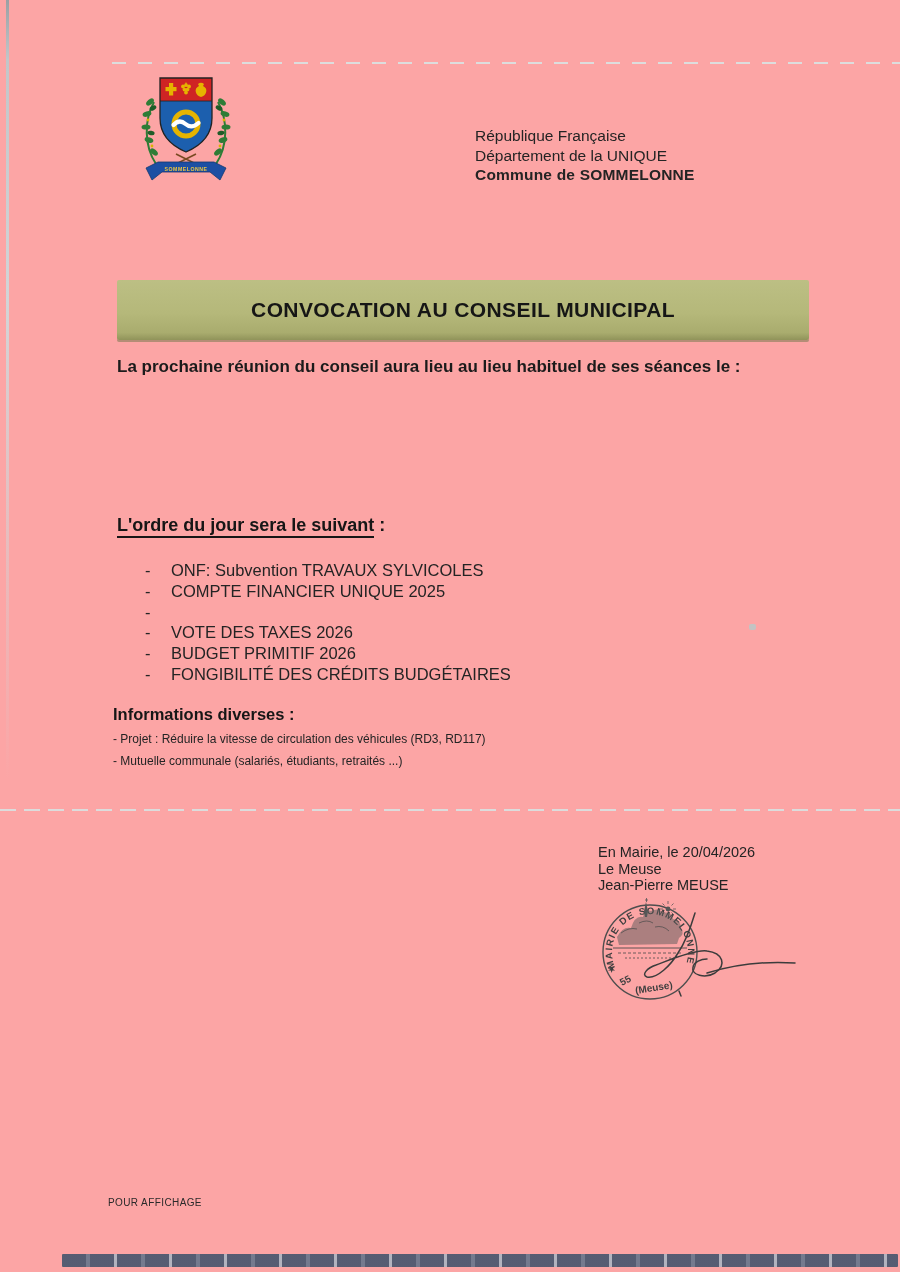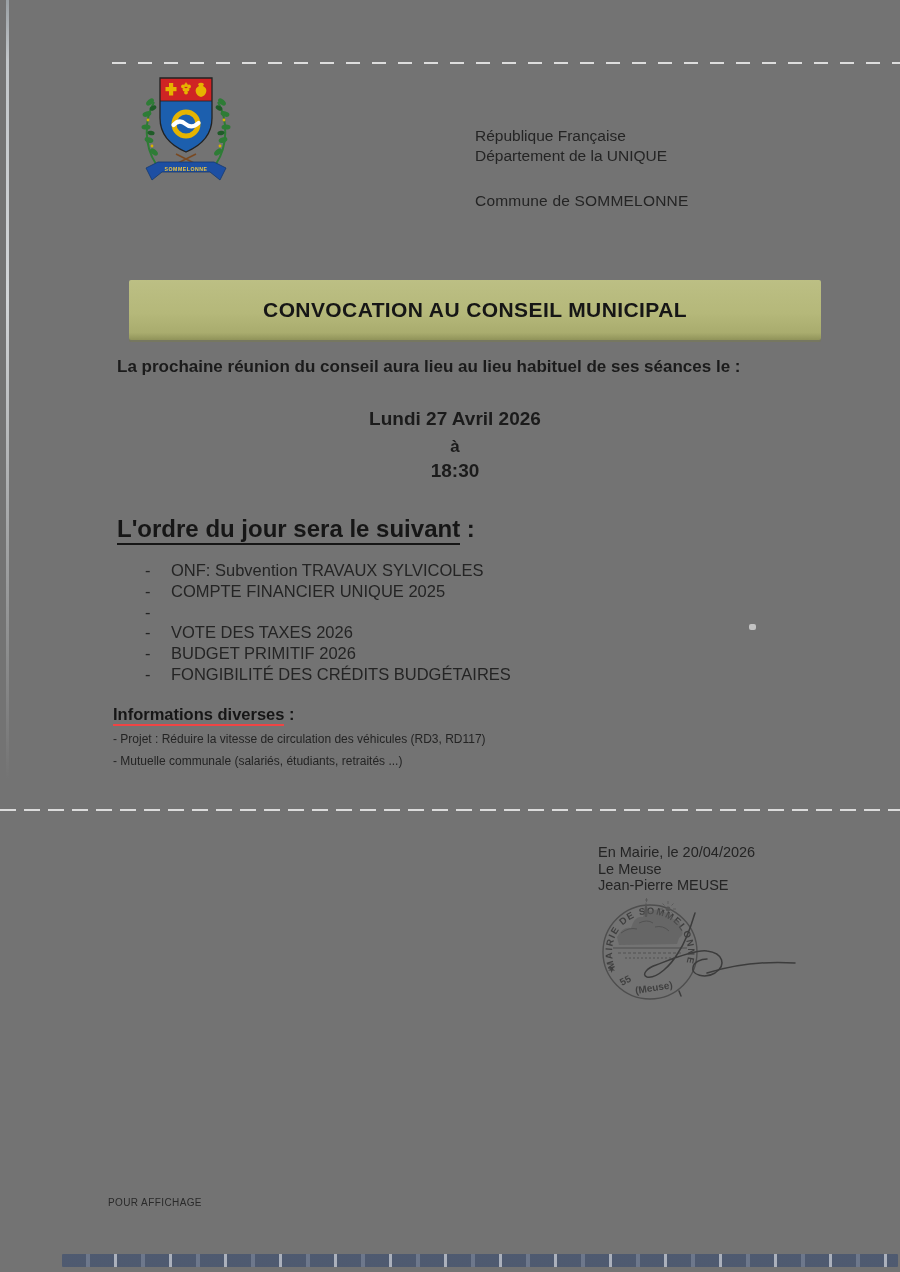--- a/index.html
+++ b/index.html
@@ -1,55 +1,55 @@
 <!DOCTYPE html>
 <html><head>
 <meta charset="utf-8">
 <style>
   html,body{margin:0;padding:0;background:#ffffff;}
   .page{
-    position:relative;width:900px;height:1272px;background:#737373;overflow:hidden;
+    position:relative;width:900px;height:1272px;background:#fca5a5;overflow:hidden;
     font-family:"Liberation Sans","DejaVu Sans",sans-serif;color:#1f1f1f;
   }
   
   .artifact-vline{position:absolute;left:6px;top:0;width:3px;height:780px;
     background:linear-gradient(#9aa0a4 0,#c2c6c9 60px,#d2d5d7 300px,rgba(210,213,215,0) 780px);}
   .artifact-topline{position:absolute;left:112px;top:62px;width:788px;height:2px;
     background:repeating-linear-gradient(90deg,#dddddd 0 14px,rgba(255,255,255,0) 14px 26px);}
   .artifact-hline{position:absolute;left:0;top:809px;width:900px;height:2px;
     background:repeating-linear-gradient(90deg,#dcdcdc 0 16px,rgba(255,255,255,0) 16px 24px);}
   .artifact-speck{position:absolute;left:749px;top:624px;width:7px;height:6px;border-radius:2px;background:#c3c3c3;}
   .artifact-bottombar{position:absolute;left:62px;top:1254px;width:836px;height:13px;border-radius:1px;
     background:repeating-linear-gradient(90deg,#4d5970 0 24px,#6d788d 24px 28px,#4d5970 28px 52px,#aeb4c0 52px 55px);
     opacity:.95;}
   
   .coat{position:absolute;left:140px;top:72px;}
   .authority{position:absolute;left:475px;top:126px;font-size:15.5px;line-height:19.5px;color:#242424;}
-  .authority .commune{font-weight:normal;letter-spacing:.2px;margin-top:26px;}
+  .authority .commune{font-weight:bold;letter-spacing:.2px;}
   
   .banner{position:absolute;left:117px;top:280px;width:692px;height:60px;border-radius:2px;
     background:linear-gradient(#bcbf84 0,#b5b87a 55%,#a9ac6e 88%,#90935a 100%);
     box-shadow:0 2px 0 rgba(120,122,80,.55);
-    display:flex;align-items:center;justify-content:center;margin-left:12px;}
+    display:flex;align-items:center;justify-content:center;}
   .banner span{font-size:21px;font-weight:bold;letter-spacing:.4px;color:#161616;}
   
   .intro{position:absolute;left:117px;top:357px;width:700px;margin:0;
     font-size:17px;font-weight:bold;color:#1b1b1b;}
   .meeting{position:absolute;left:110px;top:408px;width:690px;text-align:center;font-weight:bold;color:#1b1b1b;}
   .meeting .m-date{font-size:19px;}
   .meeting .m-at{font-size:17px;margin-top:7px;}
   .meeting .m-time{font-size:19px;margin-top:3px;}
-  .agenda-h{position:absolute;left:117px;top:515px;margin:0;font-size:24px;font-weight:bold;color:#161616;}
+  .agenda-h{position:absolute;left:117px;top:515px;margin:0;font-size:18px;font-weight:bold;color:#161616;}
   .agenda-h .u{border-bottom:2.5px solid #161616;padding-bottom:1px;}
   .agenda-list{position:absolute;left:145px;top:560px;margin:0;padding:0;list-style:none;
     font-size:16.5px;line-height:20.8px;color:#242424;}
   .agenda-list li{display:flex;}
   .agenda-list .dash{width:26px;flex:0 0 26px;}
   .infos-h{position:absolute;left:113px;top:705px;margin:0;font-size:16.5px;font-weight:bold;color:#161616;}
-  .infos-h .u{border-bottom:2px solid #ef4444;padding-bottom:1px;}
+  .infos-h .u{border-bottom:2px solid #fca5a5;padding-bottom:1px;}
   .infos-list{position:absolute;left:113px;top:728px;font-size:12px;line-height:22px;color:#242424;}
   
   .sig{position:absolute;left:598px;top:844px;font-size:14.5px;line-height:16.5px;color:#242424;}
   .sig .s-date{margin-left:4px;}
   .stamp-wrap{position:absolute;left:555px;top:885px;}
   
   .footer{position:absolute;left:108px;top:1197px;font-size:10px;letter-spacing:.4px;color:#2a2a2a;}
 </style>
 </head>
 <body>
@@ -125,25 +125,20 @@
     <div>Département de la UNIQUE</div>
     <div class="commune">Commune de SOMMELONNE</div>
   </div>
 
   <div class="banner">
     <span>CONVOCATION AU CONSEIL MUNICIPAL</span>
   </div>
 
   <p class="intro">La prochaine réunion du conseil aura lieu au lieu habituel de ses séances le :</p>
 
-  <div class="meeting">
-    <div class="m-date">Lundi 27 Avril 2026</div>
-    <div class="m-at">à</div>
-    <div class="m-time">18:30</div>
-  </div>
 
   <h2 class="agenda-h"><span class="u">L'ordre du jour sera le suivant</span><span> :</span></h2>
   <ul class="agenda-list">
     <li>
         <span class="dash">-</span>
         <span>ONF: Subvention TRAVAUX SYLVICOLES</span>
       </li>
     <li>
         <span class="dash">-</span>
         <span>COMPTE FINANCIER UNIQUE 2025</span>

